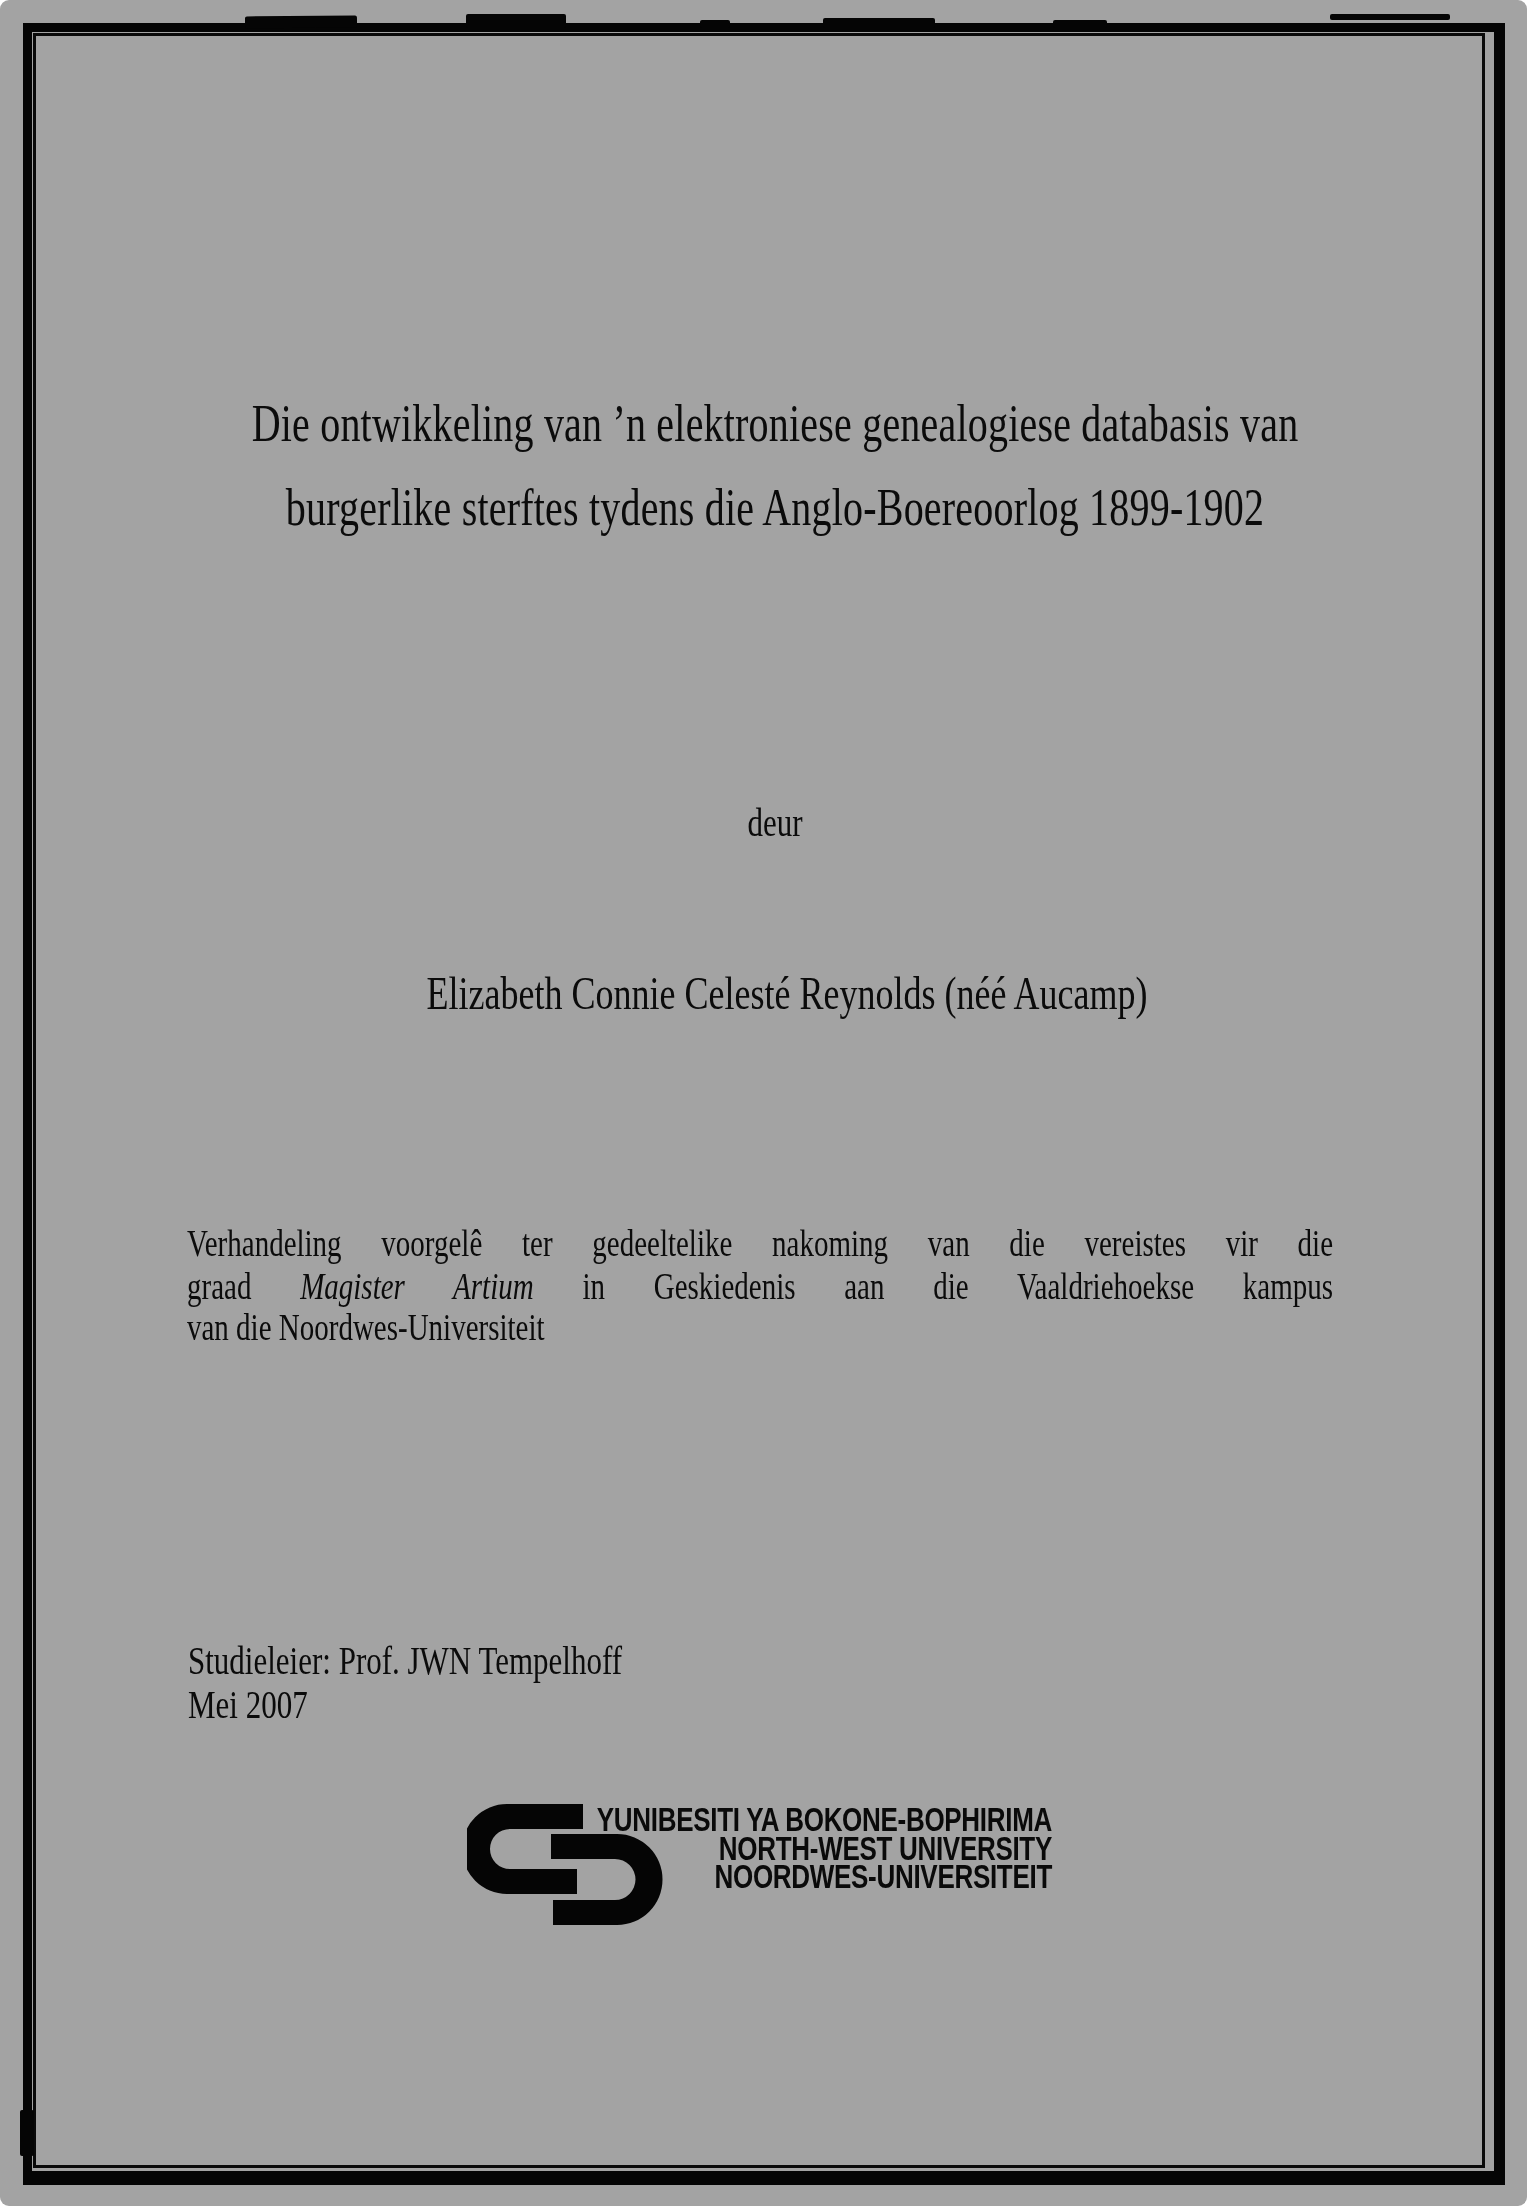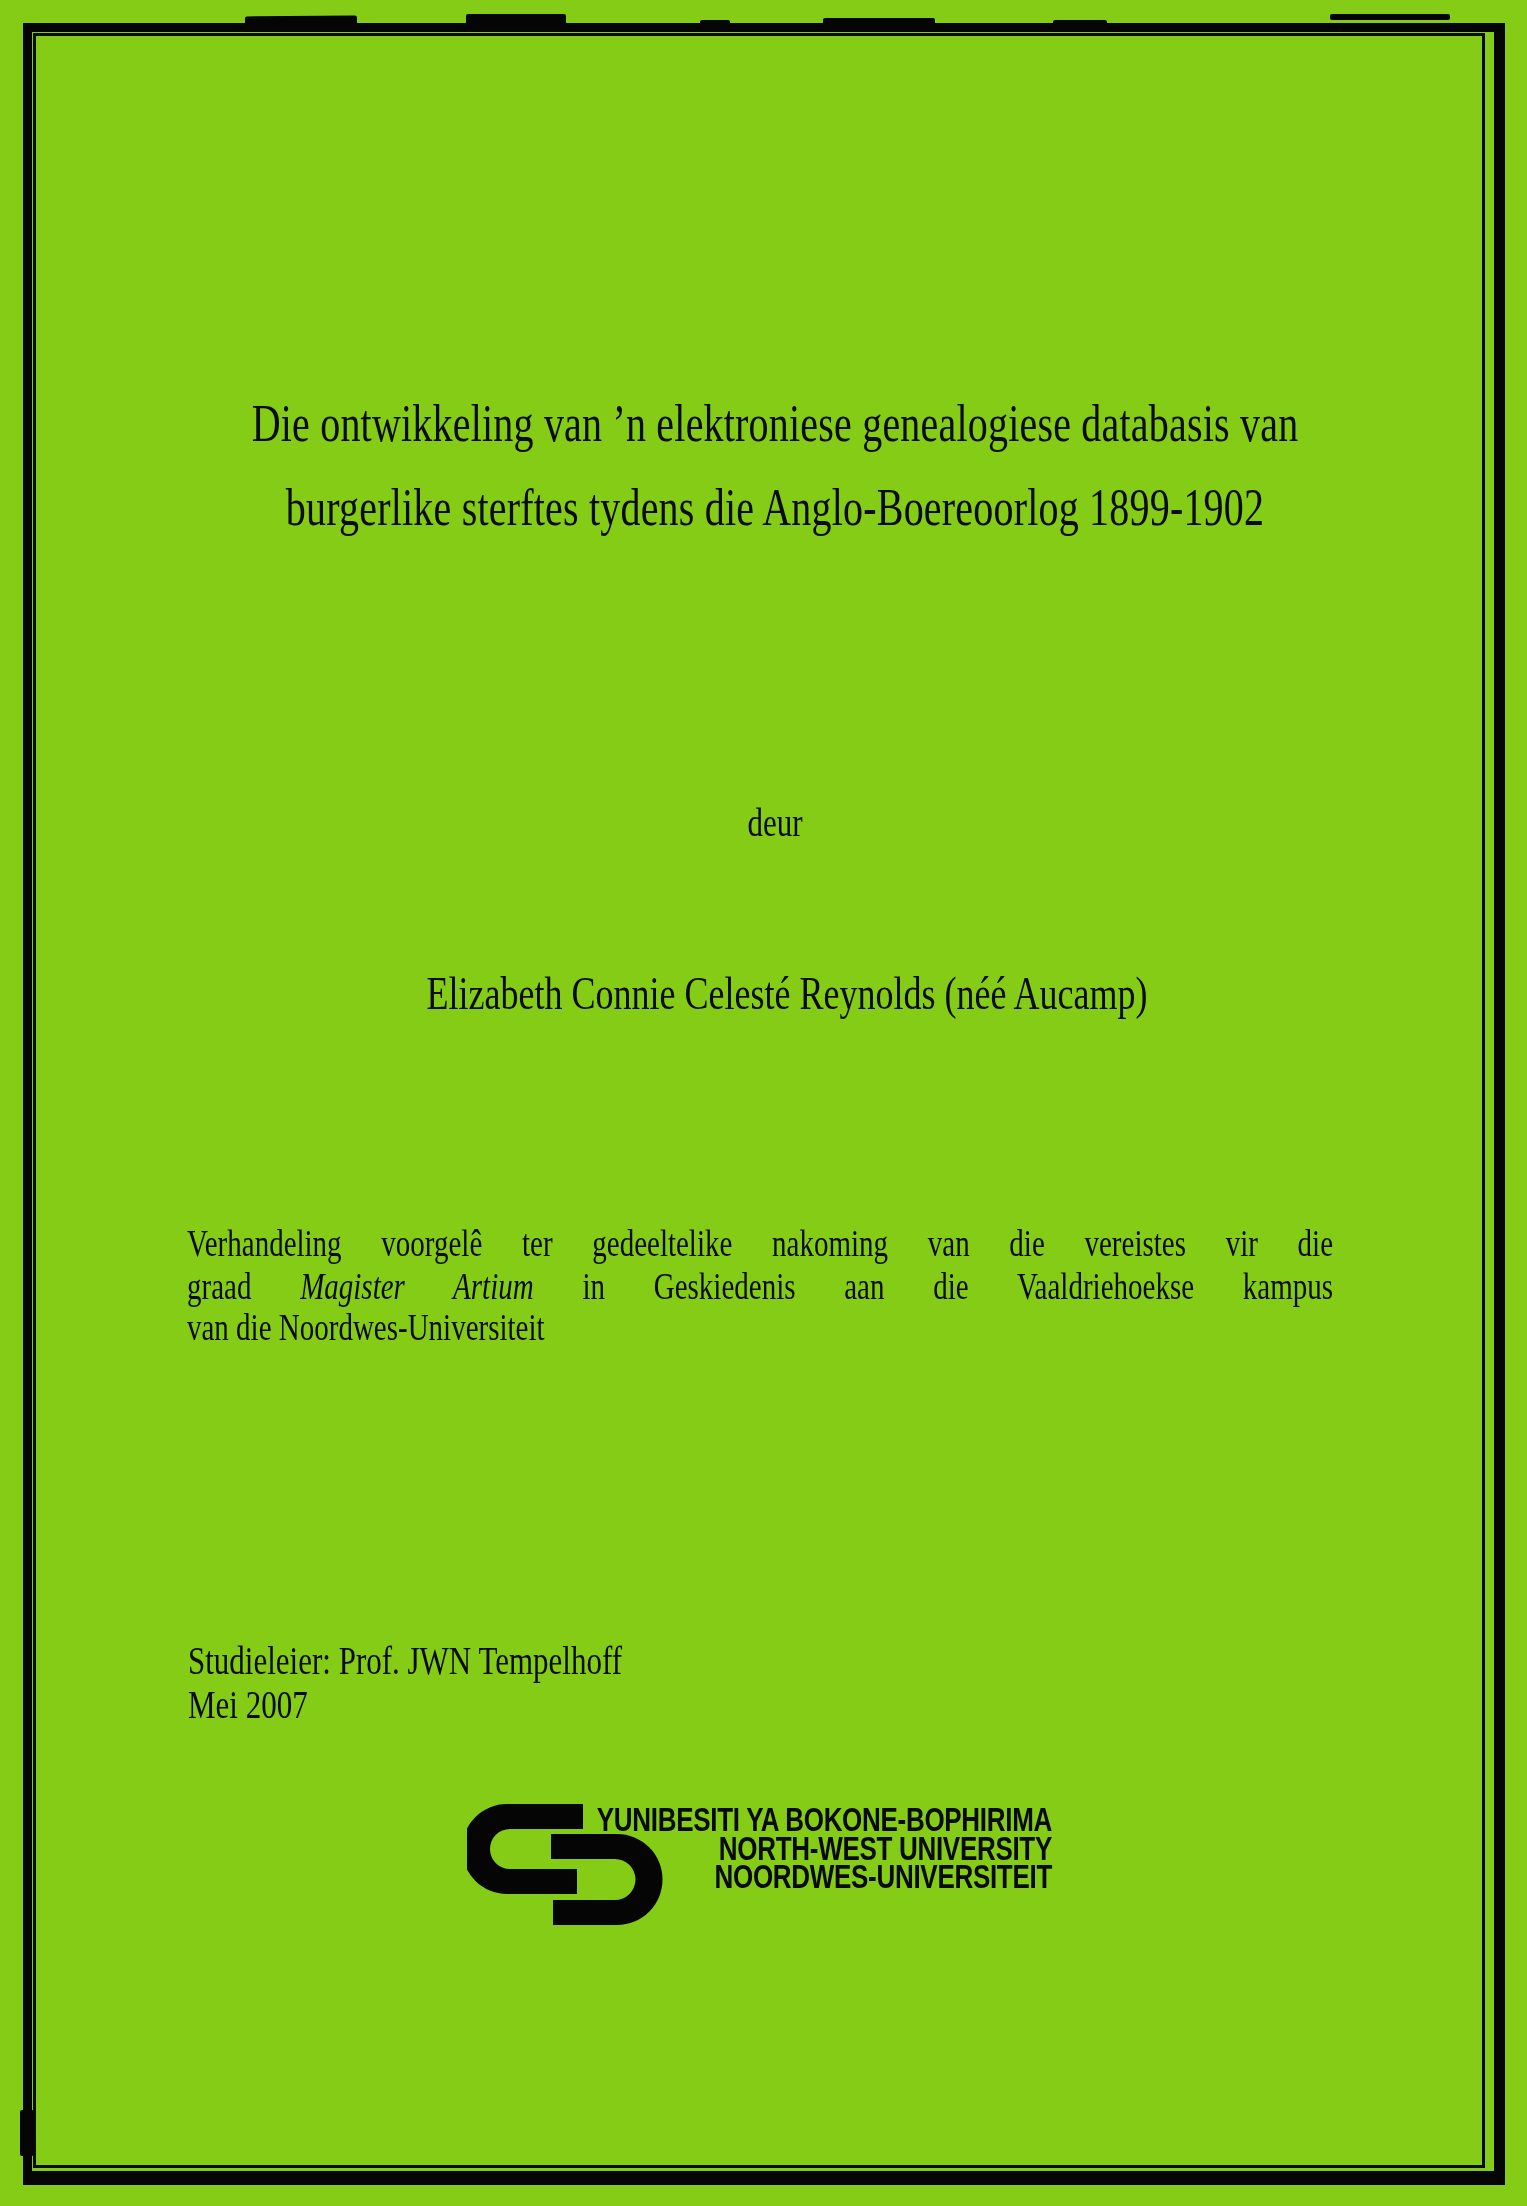--- a/index.html
+++ b/index.html
@@ -5,24 +5,25 @@
 <style>
   html, body {
     margin: 0;
     padding: 0;
     background: #ffffff;
   }
   .page {
     position: relative;
     width: 1527px;
     height: 2206px;
-    background: #84cc16;
+    background: #a3a3a3;
     overflow: hidden;
     font-family: "Liberation Serif", "DejaVu Serif", serif;
     color: #0b0b0b;
+    border-radius: 9px;
   }
   
   .frame-outer {
     position: absolute;
     left: 23px; top: 23px;
     width: 1482px; height: 2162px;
     border-style: solid;
     border-color: #050505;
     border-width: 9px 11px 14px 9px;
     box-sizing: border-box;

